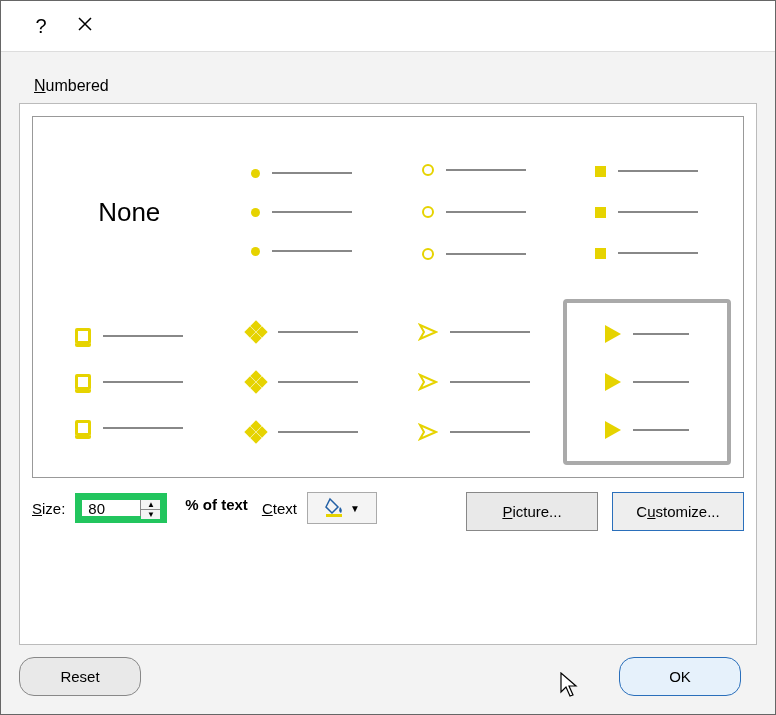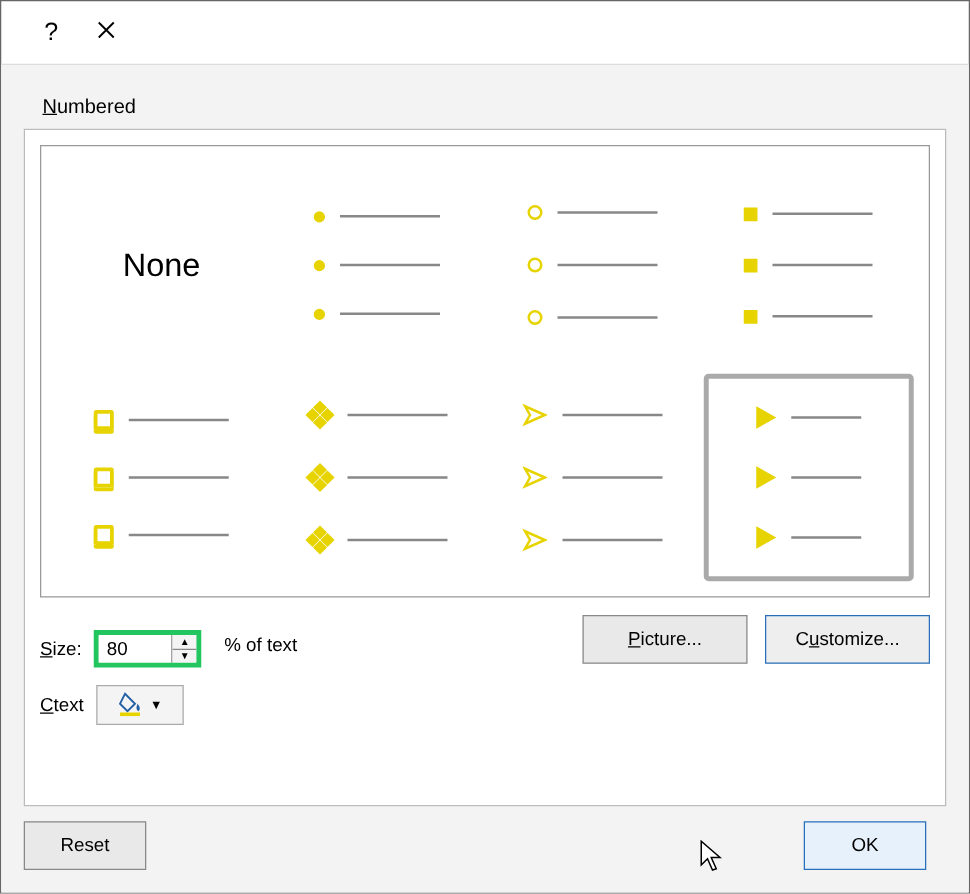--- a/index.html
+++ b/index.html
@@ -145,45 +145,44 @@
 }
 .b-oarrow svg { display: block; }
 .controls {
   display: flex;
   margin-top: 14px;
   align-items: flex-start;
   gap: 16px;
 }
 .left-ctrl {
   display: flex;
-  flex-direction: column;
+  flex-direction: row;
   gap: 14px;
-  margin-top: 12px;
 }
 .row { display: flex; align-items: center; gap: 10px; }
 .lbl { font-size: 15px; }
 .ul { text-decoration: underline; }
 .spin {
   display: flex;
-  border: 4px solid #22c55e;
+  border: 7px solid #22c55e;
   background: #fff;
   height: 30px;
   align-items: stretch;
 }
 .spin input {
   border: none; width: 58px; padding: 0 6px; font-size: 15px; outline: none;
 }
 .spin .spbtns {
   display: flex; flex-direction: column; width: 20px; border-left: 1px solid #888;
 }
 .spin .spb {
   flex: 1; display: flex; align-items: center; justify-content: center; font-size: 8px; cursor: pointer; border-bottom: 1px solid #888; background: #f4f4f4;
 }
 .spin .spb:last-child { border-bottom: none; }
-.pct { font-size: 15px; padding-left: 8px; align-self: flex-start; margin-top: 4px; }
+.pct { font-size: 15px; padding-left: 8px; align-self: flex-start; margin-top: 4px; font-weight: bold; }
 .color-btn {
   border: 1px solid #aaa;
   background: #f4f4f4;
   height: 32px;
   width: 70px;
   display: flex;
   align-items: center;
   justify-content: center;
   gap: 4px;
   cursor: pointer;
@@ -212,21 +211,21 @@
   width: 132px;
   background: #e6f1fb;
   border: 1px solid #2a6fbb;
 }
 .bottom {
   display: flex;
   align-items: center;
   padding-top: 12px;
 }
 .bottom .spacer { flex: 1; }
-.bottom .btn { width: 98px; }
+.bottom .btn { width: 122px; border-radius: 15px; }
 .cursor {
   position: absolute;
   left: 560px;
   top: 672px;
   pointer-events: none;
   z-index: 10;
 }
 </style>
 </head>
 <body>

